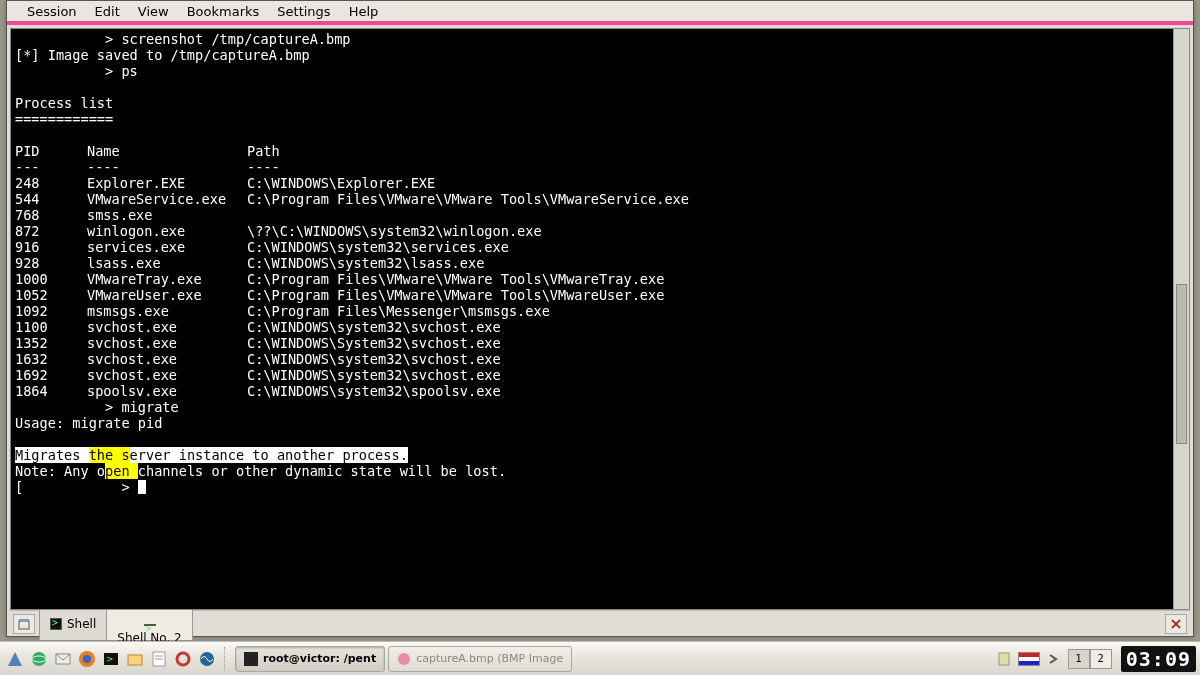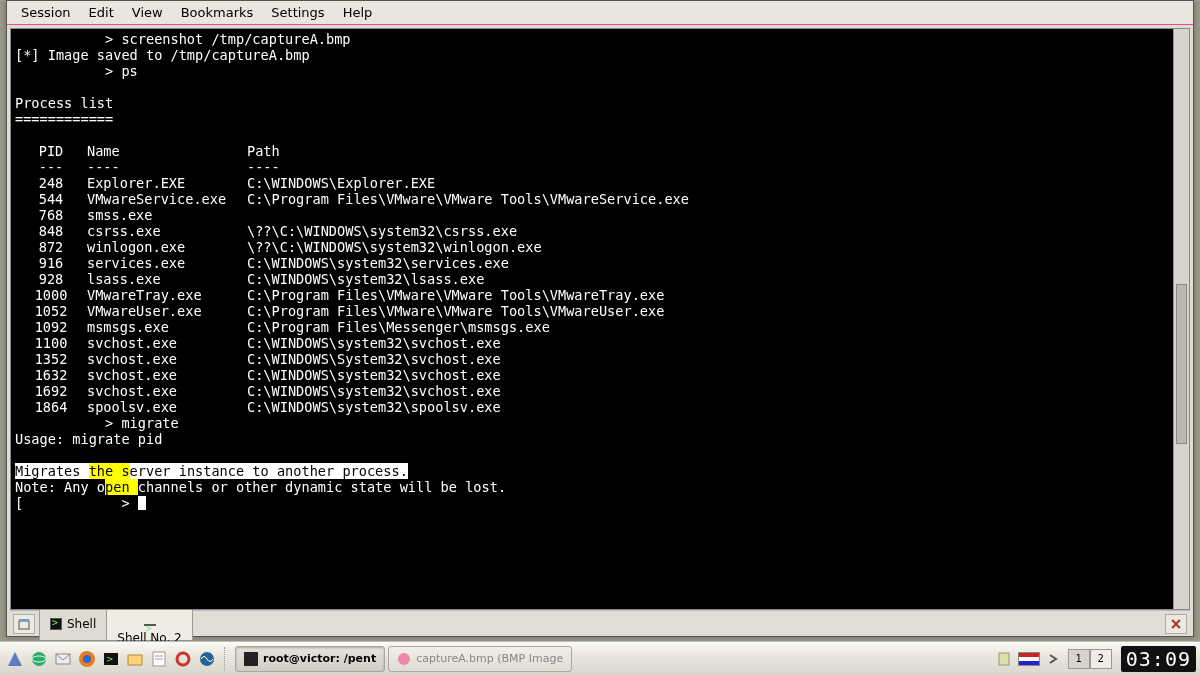--- a/index.html
+++ b/index.html
@@ -39,23 +39,23 @@
   .titlebar .winbtns { display: flex; gap: 2px; }
   .winbtn {
     width: 16px; height: 14px;
     background: #4b4b4b; border:1px solid #222;
     color:#ddd; font-size:9px; line-height:12px; text-align:center;
     cursor: pointer;
   }
   .menubar {
     height: 24px;
     background: #e8e6de;
-    border-bottom: 1px solid #ec4899;
+    border-bottom: 4px solid #ec4899;
     display: flex; align-items: center;
-    padding: 0 6px;
+    padding: 0 12px;
     gap: 2px;
     font-size: 13px;
   }
   .menuitem { padding: 3px 8px; cursor: pointer; }
   .terminal-wrap {
     flex: 1;
     background: #e0ddd5;
     padding: 3px 3px 0 3px;
     display: flex; flex-direction: column;
     min-height: 0;
@@ -138,27 +138,27 @@
   .taskbtn.active { background: linear-gradient(#e6e3da,#cfcdc4); box-shadow: inset 0 1px 2px rgba(0,0,0,.25);}
   .taskbtn.long { max-width: 260px; font-weight:bold;}
   .taskbtn .tic { width:14px;height:14px;background:#222;}
   .tb-spacer { flex:1; }
   .tray { display:flex; align-items:center; gap:3px; }
   .flag { width:22px;height:14px;background:linear-gradient(#c22 33%,#fff 33% 66%,#22c 66%);border:1px solid #888;}
   .pager { display:flex; gap:0; }
   .pager .pg { width:22px;height:20px;border:1px solid #999;background:#efede5;display:flex;align-items:center;justify-content:center;font-size:10px;}
   .pager .pg.active{background:#d7d4cb;}
   .clock {
-    font-family: monospace; font-size: 20px; font-weight:normal;
+    font-family: monospace; font-size: 20px; font-weight:bold;
     background:#111;color:#fff;padding:1px 5px;border-radius:2px;
     letter-spacing:1px; margin-left:6px;
   }
   svg{display:block;}
   .prow{display:flex;}
-  .cpid{width:72px;text-align:center;padding-right:0;}
+  .cpid{width:72px;text-align:left;padding-right:0;}
   .cname{width:160px;}
   .cpath{flex:1;}
   .hdr{margin-top:16px;}
 </style>
 </head>
 <body>
 
 <div class="desktop">
 
   <div class="win">
@@ -203,25 +203,20 @@
             <div class="prow">
               <span class="cpid">544</span>
               <span class="cname">VMwareService.exe</span>
               <span class="cpath">C:\Program Files\VMware\VMware Tools\VMwareService.exe</span>
             </div>
             <div class="prow">
               <span class="cpid">768</span>
               <span class="cname">smss.exe</span>
             </div>
             <div class="prow">
-              <span class="cpid">848</span>
-              <span class="cname">csrss.exe</span>
-              <span class="cpath">\??\C:\WINDOWS\system32\csrss.exe</span>
-            </div>
-            <div class="prow">
               <span class="cpid">872</span>
               <span class="cname">winlogon.exe</span>
               <span class="cpath">\??\C:\WINDOWS\system32\winlogon.exe</span>
             </div>
             <div class="prow">
               <span class="cpid">916</span>
               <span class="cname">services.exe</span>
               <span class="cpath">C:\WINDOWS\system32\services.exe</span>
             </div>
             <div class="prow">

